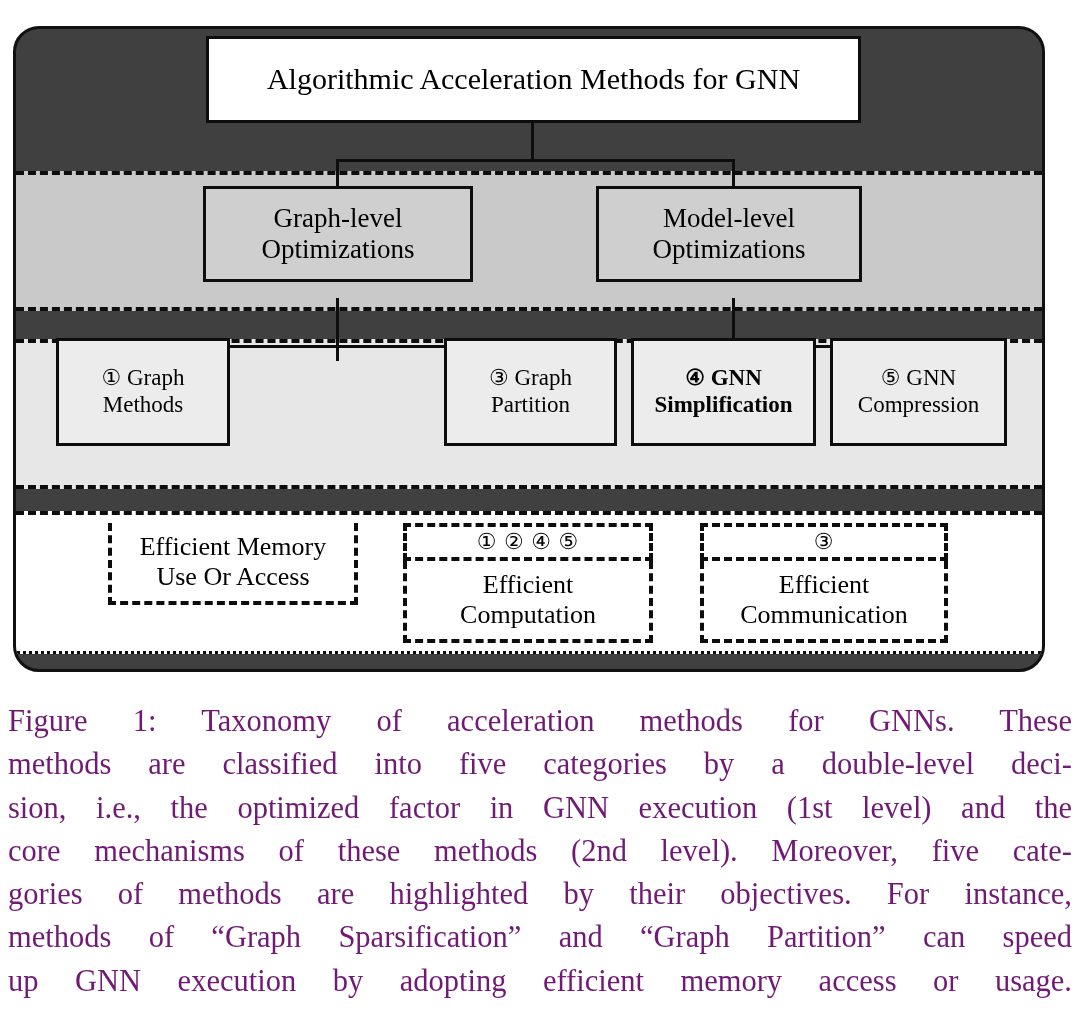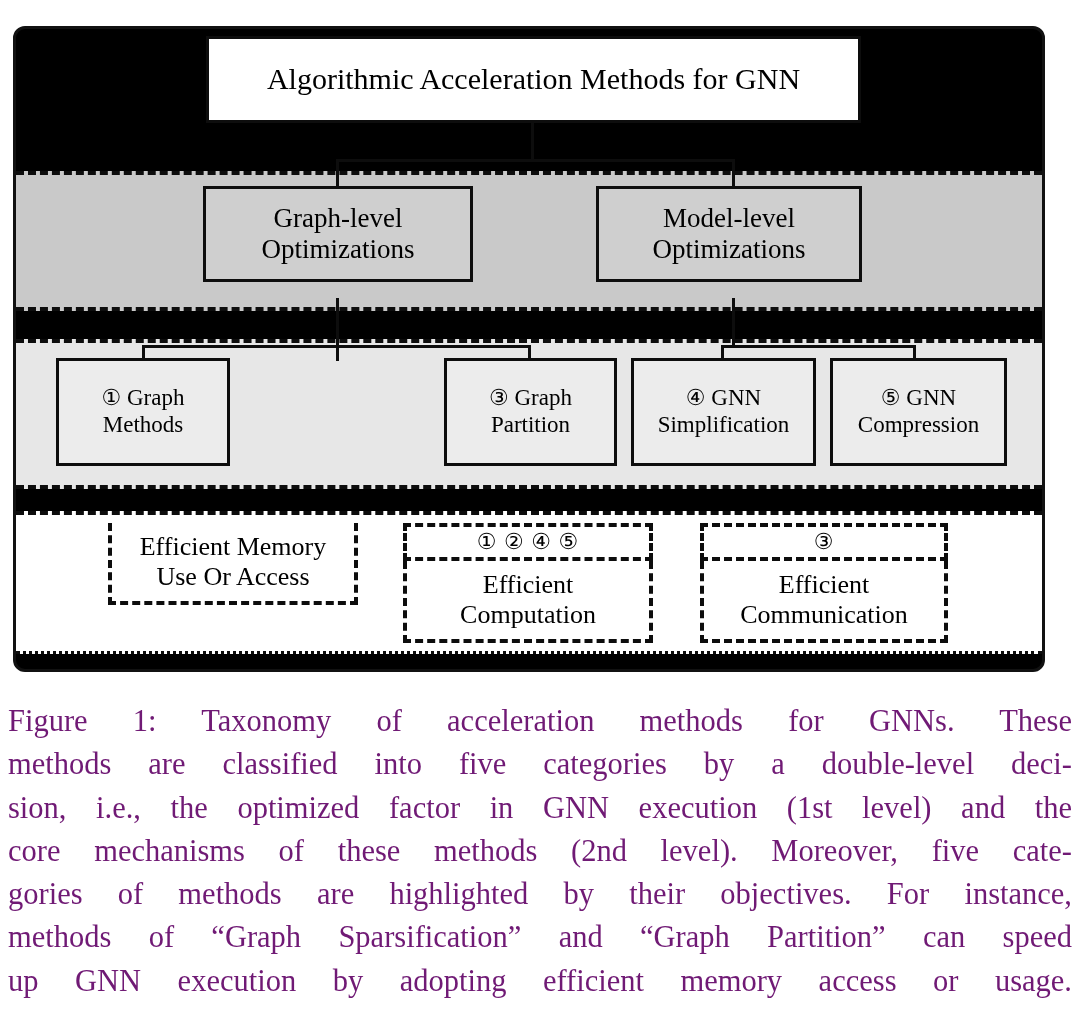--- a/index.html
+++ b/index.html
@@ -16,23 +16,23 @@
   }
 
   
   #figure-frame {
     position: absolute;
     left: 13px;
     top: 26px;
     width: 1032px;
     height: 646px;
     border: 3px solid #111111;
-    border-radius: 12px;
-    box-sizing: border-box;
-    background: #000000;
+    border-radius: 26px;
+    box-sizing: border-box;
+    background: #404040;
     overflow: hidden;
   }
 
   
   .band {
     position: absolute;
     left: 0;
     right: 0;
     box-sizing: border-box;
   }
@@ -86,29 +86,29 @@
     width: 270px;
     height: 96px;
     top: 157px;
     background: #cfcfcf;
     font-size: 27px;
   }
   #node-graph-level  { left: 187px; }
   #node-model-level  { left: 580px; width: 266px; }
 
   .level3 {
-    top: 329px;
+    top: 309px;
     height: 108px;
     background: #ececec;
     font-size: 23px;
   }
   #node-graph-sampling      { left: 40px;  width: 174px; }
   #node-graph-sparsification{ left: 234px; width: 174px; }
   #node-graph-partition     { left: 428px; width: 173px; }
-  #node-gnn-simplification  { left: 615px; width: 185px; }
+  #node-gnn-simplification  { left: 615px; width: 185px; font-weight: bold; }
   #node-gnn-compression     { left: 814px; width: 177px; }
 
   .circled { font-size: 22px; }
 
   
   .conn {
     position: absolute;
     background: #0d0d0d;
     z-index: 3;
   }

